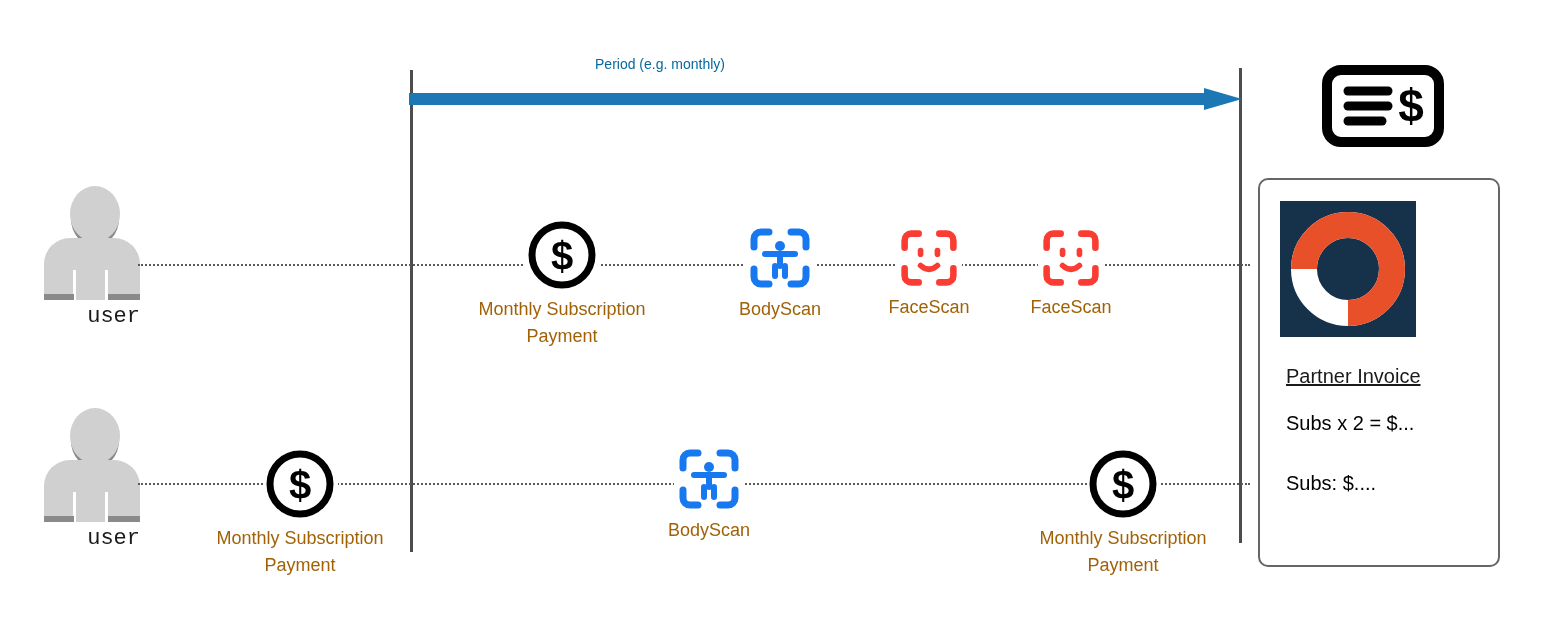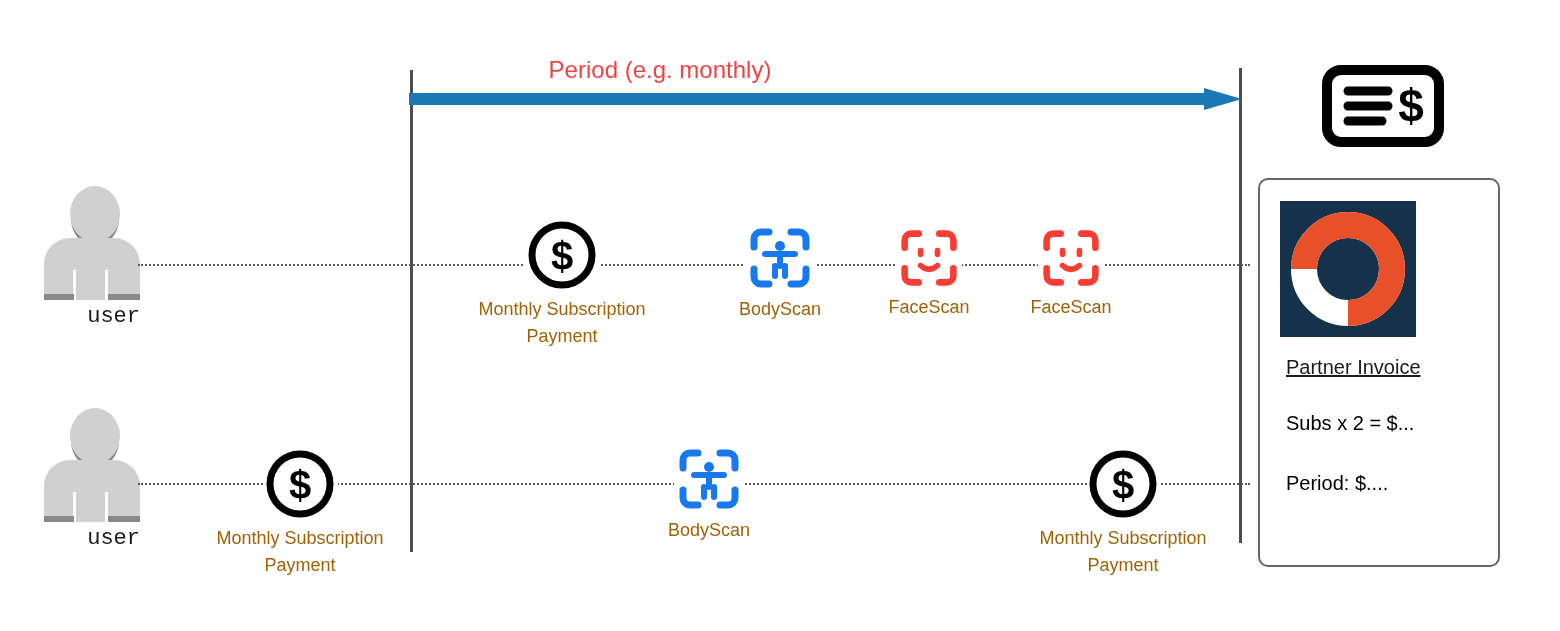--- a/index.html
+++ b/index.html
@@ -34,22 +34,22 @@
     width: 833px;
     height: 22px;
   }
 
   .period-label {
     position: absolute;
     left: 470px;
     top: 56px;
     width: 380px;
     text-align: center;
-    font-size: 24px;
-    color: #ef4444;
+    font-size: 14px;
+    color: #0369a1;
     white-space: nowrap;
   }
 
   
   .lifeline {
     position: absolute;
     height: 0;
     border-top: 2px dotted #5a5a5a;
   }
 
@@ -144,21 +144,21 @@
     position: absolute;
     left: 20px;
     top: 21px;
     width: 136px;
     height: 136px;
     background: #16314a;
   }
   .invoice-title {
     position: absolute;
     left: 26px;
-    top: 176px;
+    top: 185px;
     font-size: 20px;
     color: #1a1a1a;
     text-decoration: underline;
     white-space: nowrap;
   }
   .invoice-line {
     position: absolute;
     left: 26px;
     font-size: 20px;
     color: #000000;
@@ -314,16 +314,16 @@
 
   <div class="invoice-card">
     <div class="invoice-logo">
       <svg width="136" height="136" viewBox="0 0 136 136">
         <circle cx="68" cy="68" r="44" fill="none" stroke="#ffffff" stroke-width="26"></circle>
         <circle cx="68" cy="68" r="44" fill="none" stroke="#e8502a" stroke-width="26" stroke-dasharray="207 69" stroke-dashoffset="69" transform="rotate(-90 68 68)"></circle>
       </svg>
     </div>
     <div class="invoice-title">Partner Invoice</div>
     <div class="invoice-line" style="top:232px;">Subs x 2 = $...</div>
-    <div class="invoice-line" style="top:292px;">Period: $....</div>
+    <div class="invoice-line" style="top:292px;">Subs: $....</div>
   </div>
 
 </div>
 
 </body></html>

